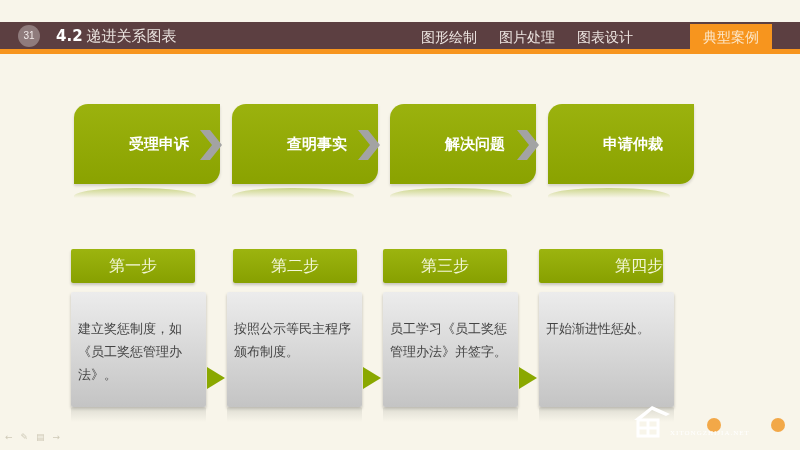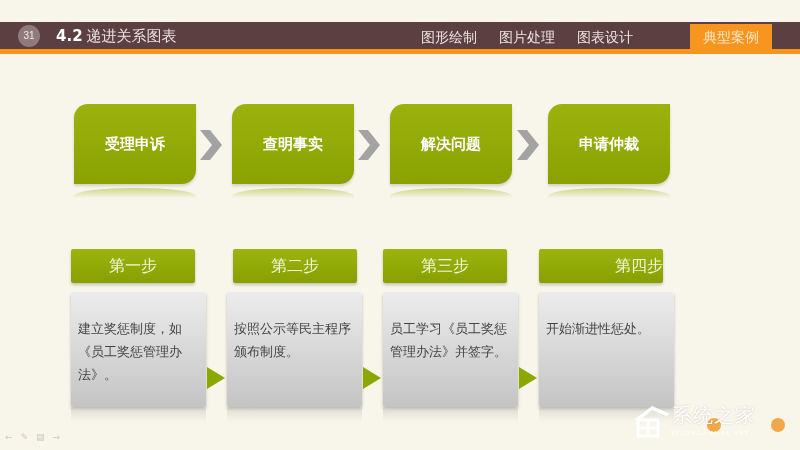--- a/index.html
+++ b/index.html
@@ -36,20 +36,21 @@
   }
   .nav-item.active { background:#f7951e; color:#fbe6c8;margin-left:47px; }
 
   .step-box {
     position:absolute; top:104px; width:122px; height:80px;
     background:linear-gradient(#9bb20e,#8aa200);
     border-top-left-radius:14px; border-bottom-right-radius:14px;
     color:#fff; font-weight:bold; font-size:15px;
     display:flex; align-items:center; justify-content:center;
     box-shadow:0 2px 3px rgba(0,0,0,0.15);
+    padding-left:24px;
   }
   .step-reflect {
     position:absolute; top:188px; width:122px; height:10px;
     background:linear-gradient(rgba(150,175,20,0.45),rgba(248,245,234,0));
     border-top-left-radius:60px 8px; border-top-right-radius:60px 8px;
   }
   .chev {
     position:absolute; top:130px; width:22px; height:30px;
   }
   .label-box {
@@ -166,15 +167,14 @@
 
 <div class="watermark">
   <svg style="position:absolute;left:0;top:4px;" width="40" height="36" viewBox="0 0 40 36">
     <polygon points="2,16 20,2 38,10 34,12 20,6 8,16" fill="#ffffff"></polygon>
     <rect x="6" y="16" width="20" height="16" fill="none" stroke="#ffffff" stroke-width="3"></rect>
     <line x1="6" y1="24" x2="26" y2="24" stroke="#ffffff" stroke-width="3"></line>
     <line x1="16" y1="16" x2="16" y2="32" stroke="#ffffff" stroke-width="3"></line>
   </svg>
   <div class="wm-dot" style="left:75px;top:18px;"></div>
   <div class="wm-dot" style="left:139px;top:18px;"></div>
-  <div class="wm-text">系统之家</div>
   <div class="wm-sub">XITONGZHIJIA.NET</div>
 </div>
 
 </body></html>

